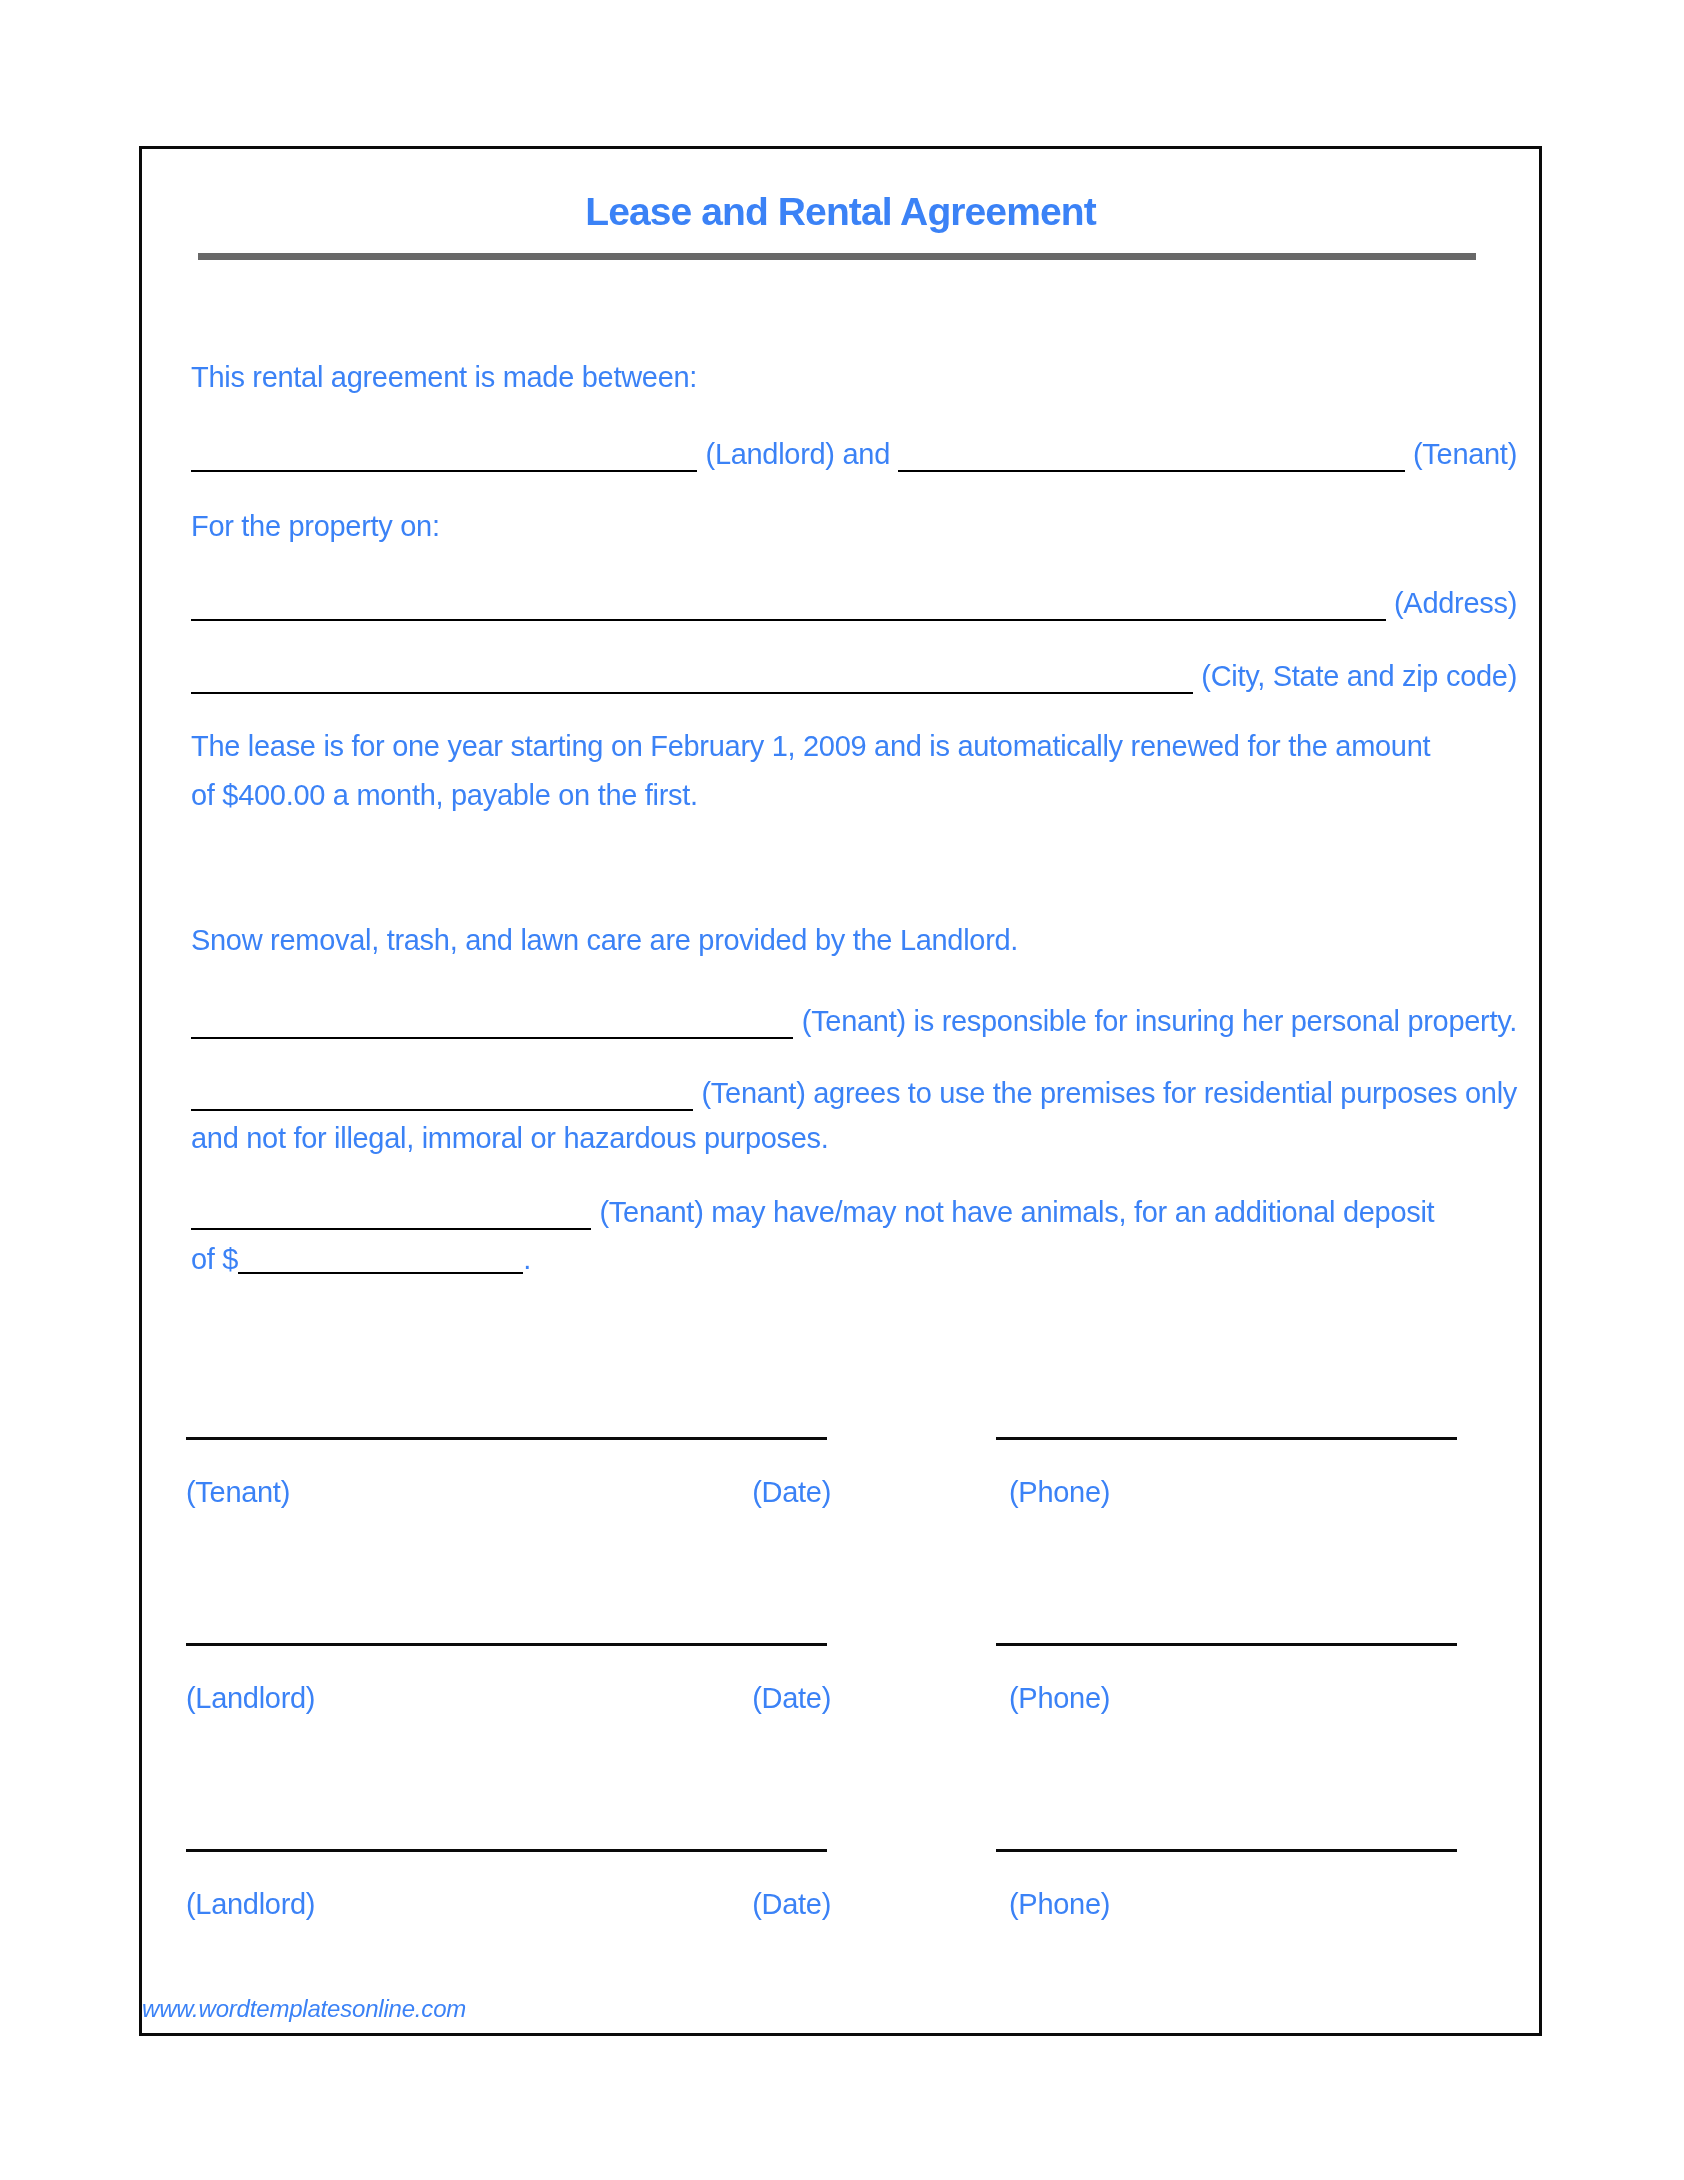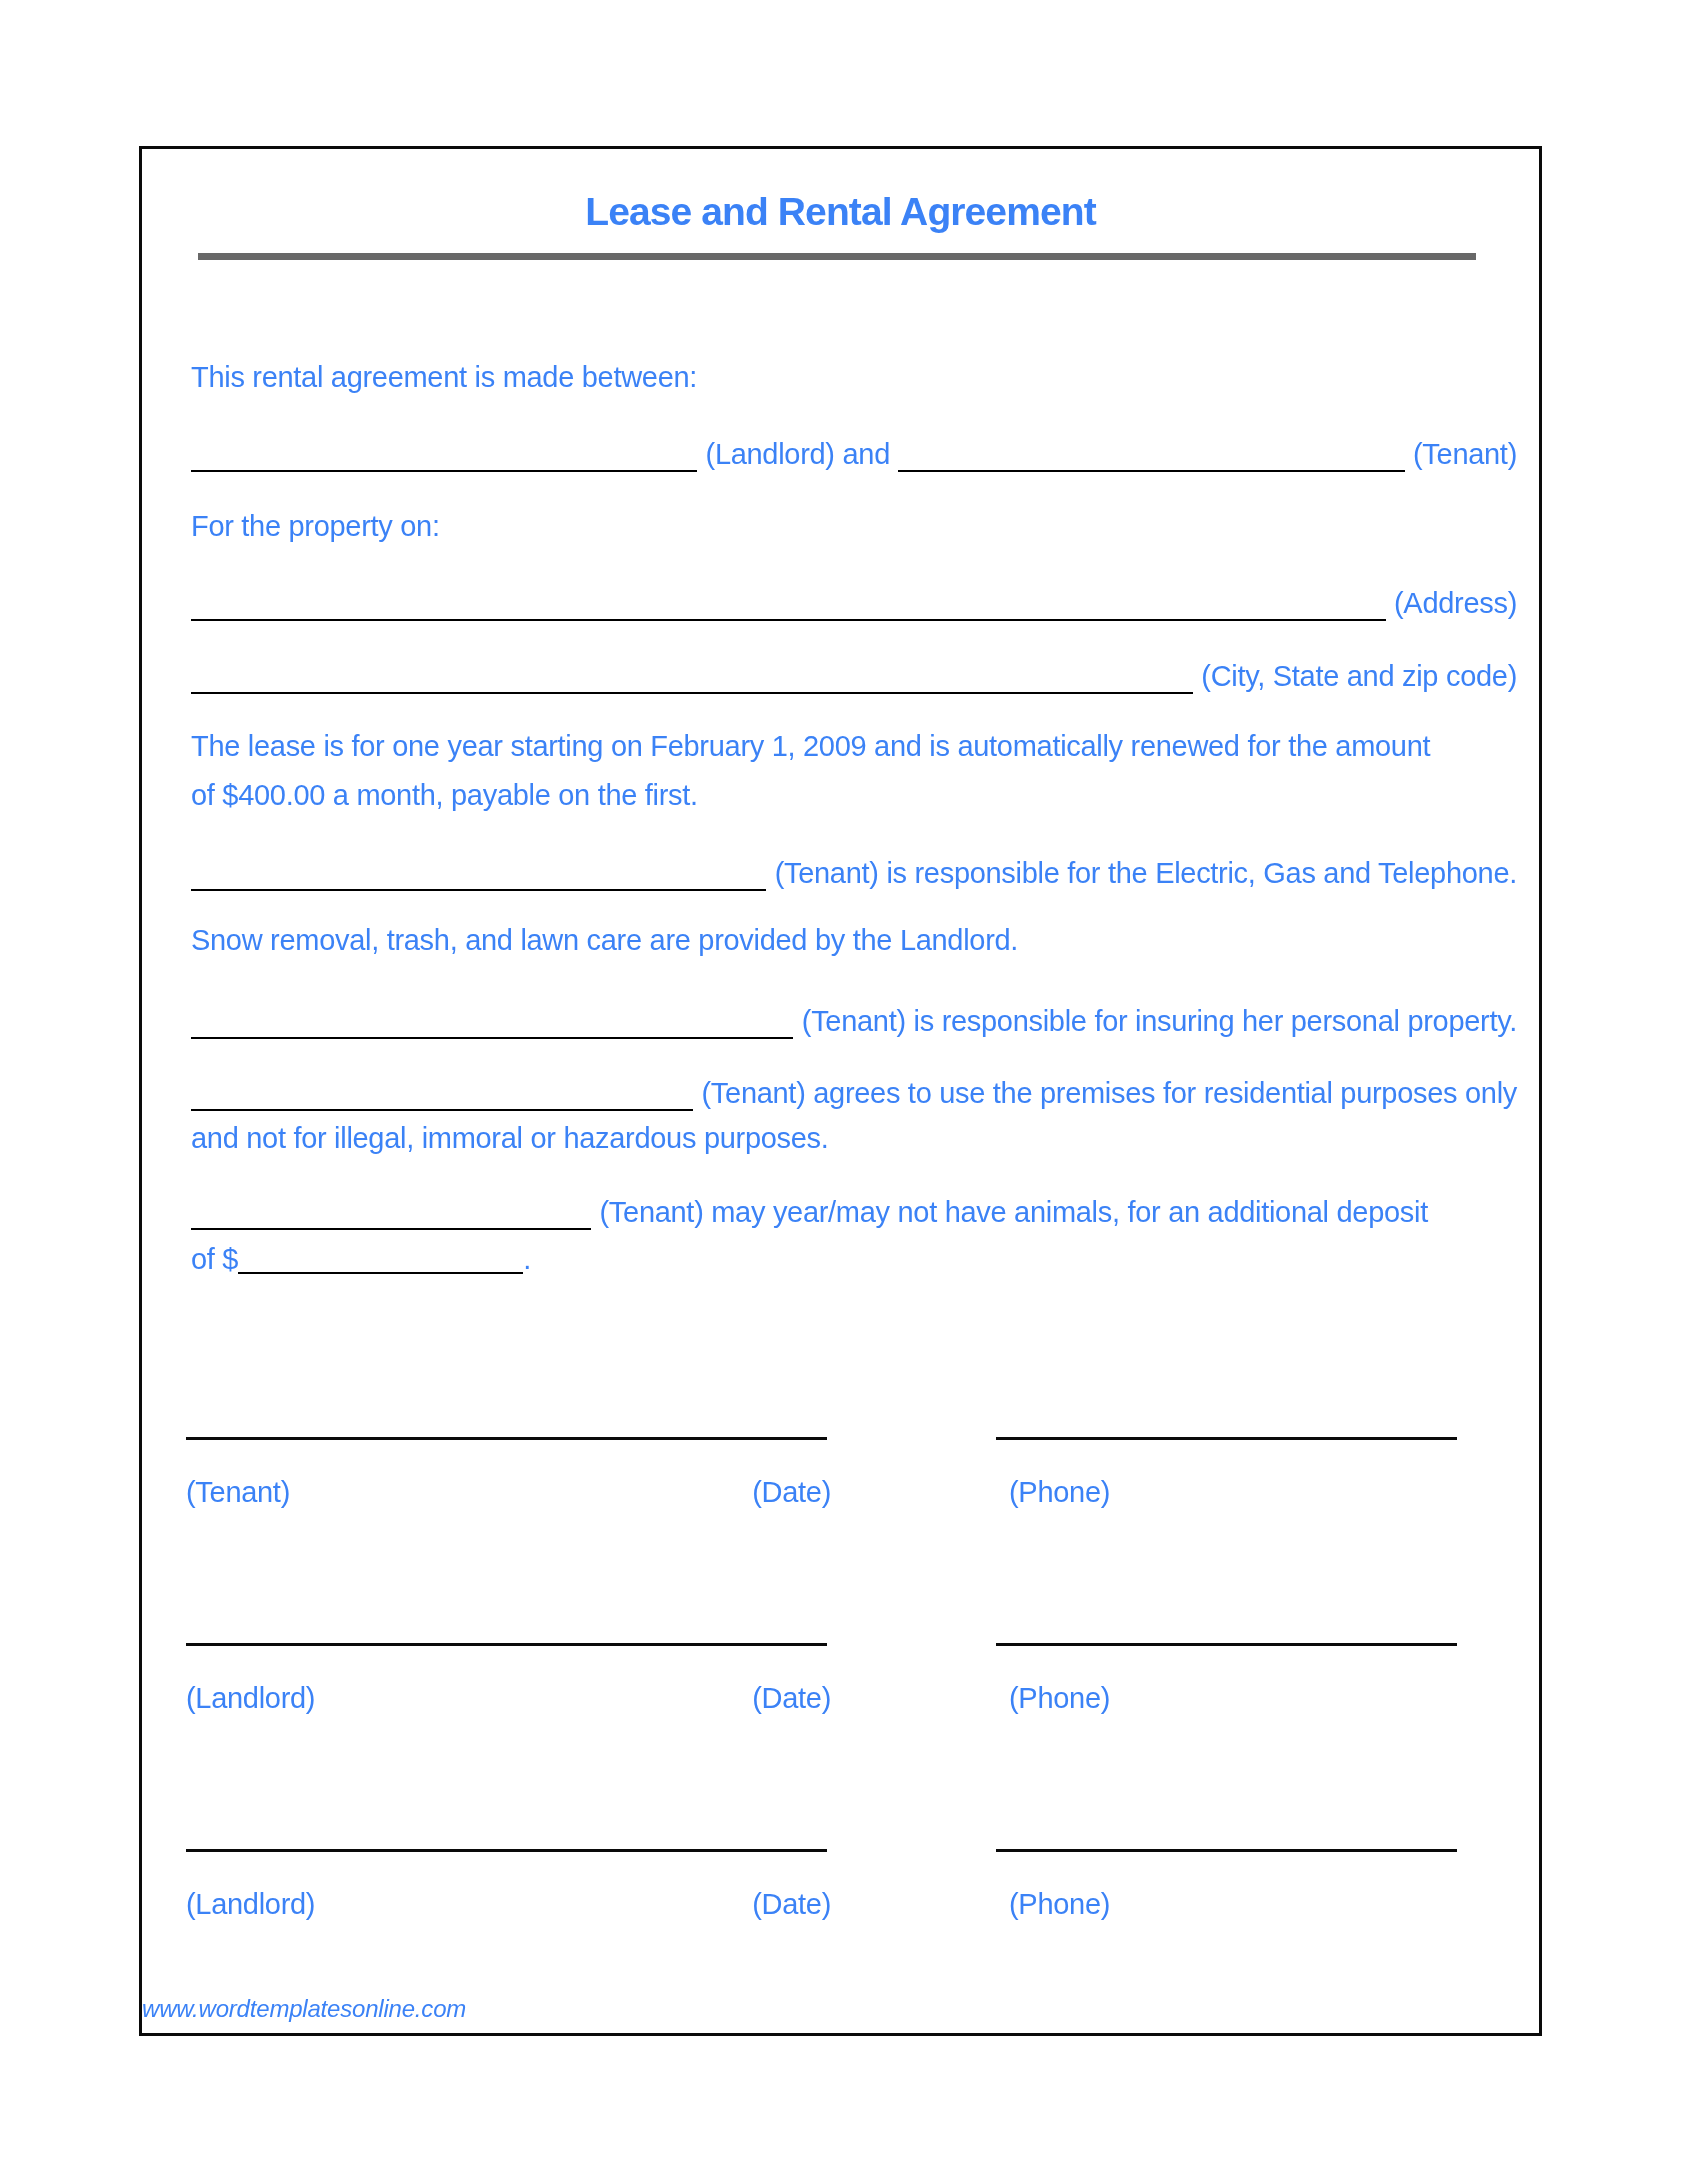--- a/index.html
+++ b/index.html
@@ -148,41 +148,37 @@
     </div>
 
     <div class="row flexrow" style="top:509px">
       <span class="blank fill"></span>
       <span class="lbl-after">(City, State and zip code)</span>
     </div>
 
     <div class="row" style="top:579px">The lease is for one year starting on February 1, 2009 and is automatically renewed for the amount</div>
     <div class="row" style="top:628px">of $400.00 a month, payable on the first.</div>
 
-    <div class="row flexrow" style="top:706px">
-      <span class="blank fill"></span>
-      <span class="lbl-after">(Tenant) is responsible for the Electric, Gas and Telephone.</span>
-    </div>
 
     <div class="row" style="top:773px">Snow removal, trash, and lawn care are provided by the Landlord.</div>
 
     <div class="row flexrow" style="top:854px">
       <span class="blank fill"></span>
       <span class="lbl-after">(Tenant) is responsible for insuring her personal property.</span>
     </div>
 
     <div class="row flexrow" style="top:926px">
       <span class="blank fill"></span>
       <span class="lbl-after">(Tenant) agrees to use the premises for residential purposes only</span>
     </div>
     <div class="row" style="top:971px">and not for illegal, immoral or hazardous purposes.</div>
 
     <div class="row flexrow" style="top:1045px">
       <span class="blank fill" style="max-width:400px"></span>
-      <span class="lbl-after">(Tenant) may year/may not have animals, for an additional deposit</span>
+      <span class="lbl-after">(Tenant) may have/may not have animals, for an additional deposit</span>
     </div>
     <div class="row" style="top:1092px">
       <span>of $</span><span class="iblank"></span><span>.</span>
     </div>
 
     <div class="siggroup" style="top:1288px">
       <div class="sigline-left"></div>
       <div class="sigline-right"></div>
       <div class="siglabels">
         <span>(Tenant)</span>

